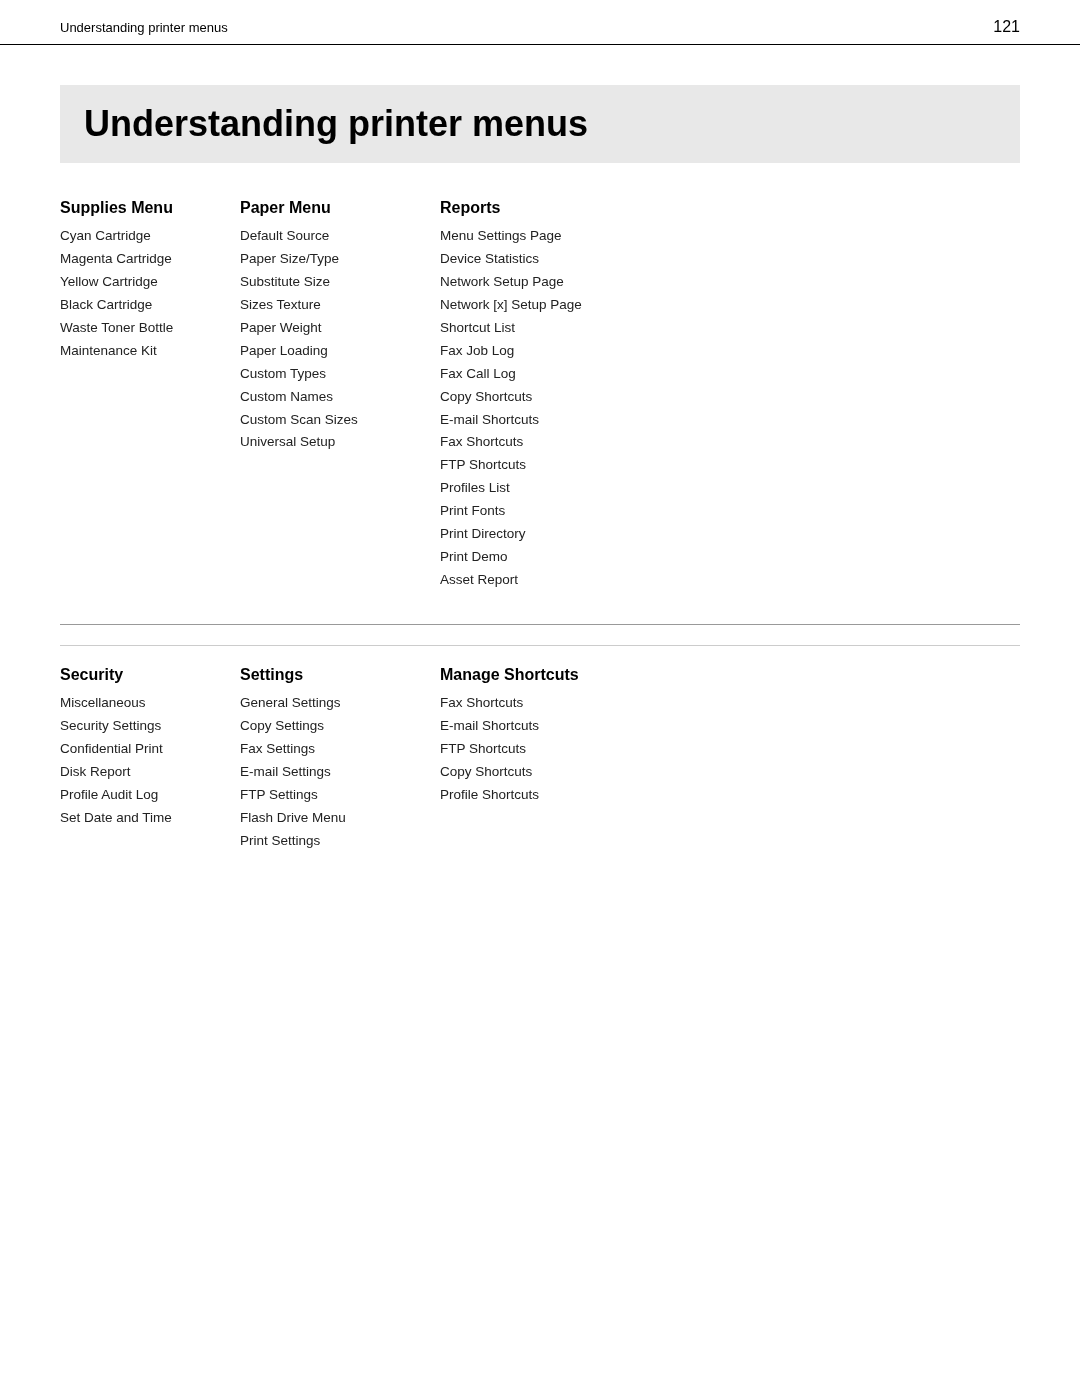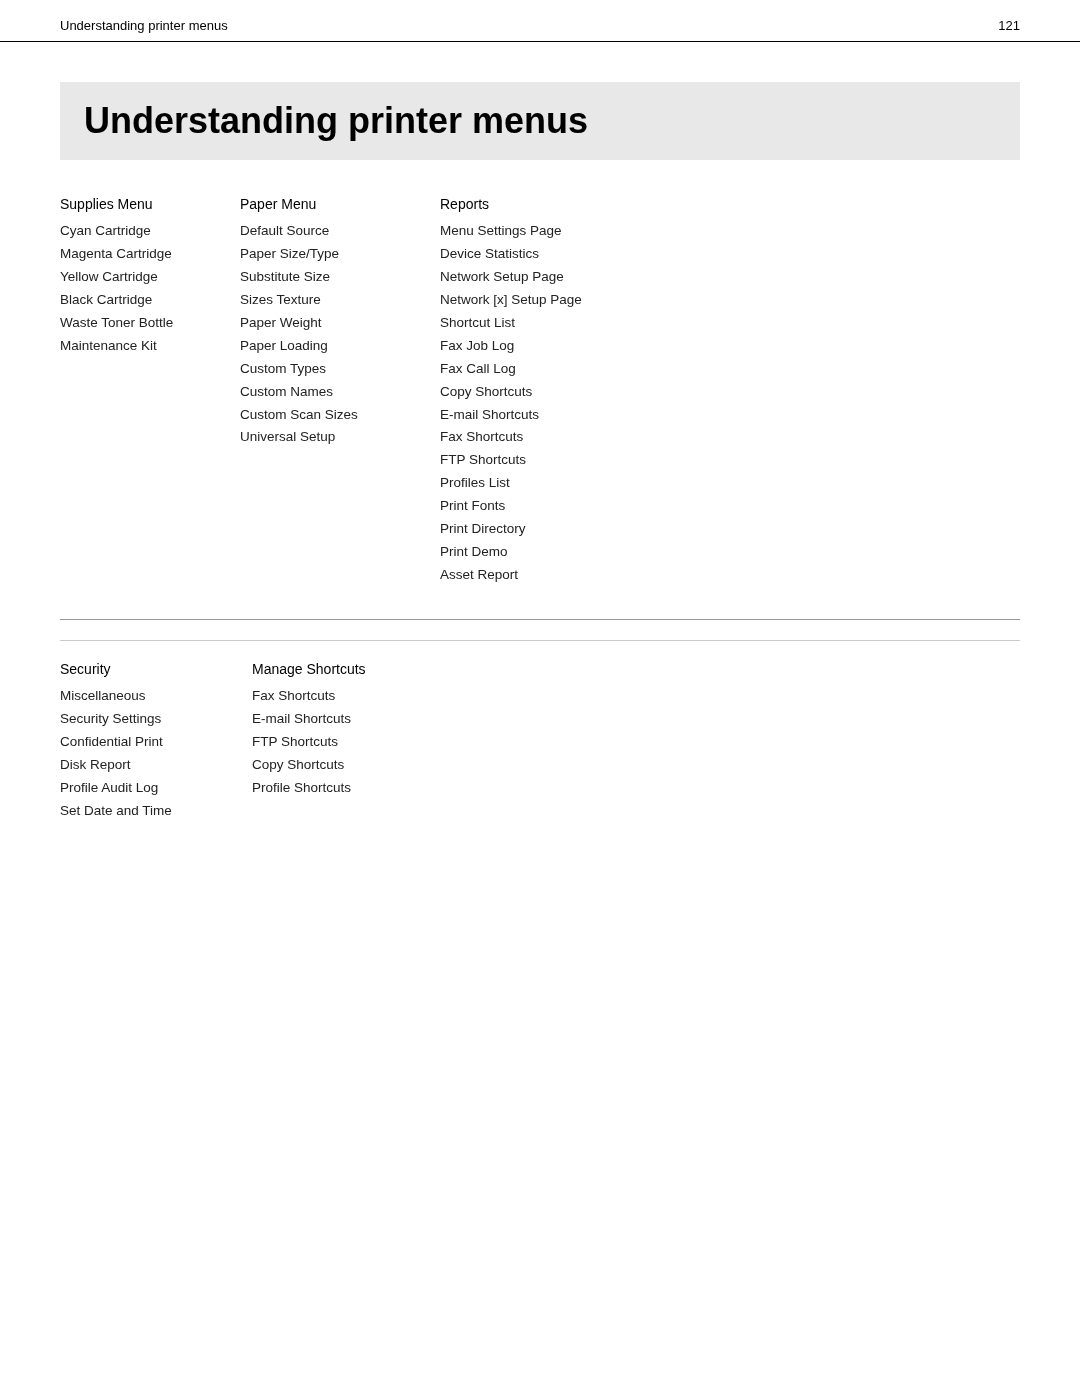--- a/index.html
+++ b/index.html
@@ -16,21 +16,21 @@
       justify-content: space-between;
       align-items: center;
       padding: 18px 60px 8px 60px;
       border-bottom: 1px solid #000;
       font-size: 13px;
     }
     .page-header-title {
       font-size: 13px;
     }
     .page-header-number {
-      font-size: 13px;
+      font-size: 16px;
     }
     .page-content {
       padding: 40px 60px 60px 60px;
     }
     .main-title {
       font-size: 36px;
       font-weight: bold;
       background: #e8e8e8;
       padding: 18px 24px;
       margin-bottom: 36px;
@@ -43,31 +43,31 @@
     }
     .menus-grid-top {
       display: grid;
       grid-template-columns: 180px 200px 240px 200px;
       gap: 0;
       margin-bottom: 32px;
     }
     .menus-grid-bottom {
       display: grid;
       grid-template-columns: 180px 200px 240px 180px 160px;
-      gap: 12px;
+      gap: 0;
       margin-bottom: 32px;
       border-top: 1px solid #ccc;
       padding-top: 20px;
     }
     .menu-col {
       padding-right: 20px;
     }
     .menu-col-header {
-      font-weight: normal;
-      font-size: 14px;
+      font-weight: bold;
+      font-size: 16px;
       margin-bottom: 8px;
     }
     .menu-item {
       font-size: 13.5px;
       line-height: 1.7;
       color: #222;
     }
     .divider {
       border: none;
       border-top: 1px solid #999;
@@ -137,20 +137,30 @@
   <div class="menu-col">
         <div class="menu-col-header">Security</div>
         <div class="menu-item">Miscellaneous</div>
         <div class="menu-item">Security Settings</div>
         <div class="menu-item">Confidential Print</div>
         <div class="menu-item">Disk Report</div>
         <div class="menu-item">Profile Audit Log</div>
         <div class="menu-item">Set Date and Time</div>
       </div>
       <div class="menu-col">
+        <div class="menu-col-header">Settings</div>
+        <div class="menu-item">General Settings</div>
+        <div class="menu-item">Copy Settings</div>
+        <div class="menu-item">Fax Settings</div>
+        <div class="menu-item">E-mail Settings</div>
+        <div class="menu-item">FTP Settings</div>
+        <div class="menu-item">Flash Drive Menu</div>
+        <div class="menu-item">Print Settings</div>
+      </div>
+      <div class="menu-col">
         <div class="menu-col-header">Manage Shortcuts</div>
         <div class="menu-item">Fax Shortcuts</div>
         <div class="menu-item">E-mail Shortcuts</div>
         <div class="menu-item">FTP Shortcuts</div>
         <div class="menu-item">Copy Shortcuts</div>
         <div class="menu-item">Profile Shortcuts</div>
       </div>
     </div>
 </div>
 

